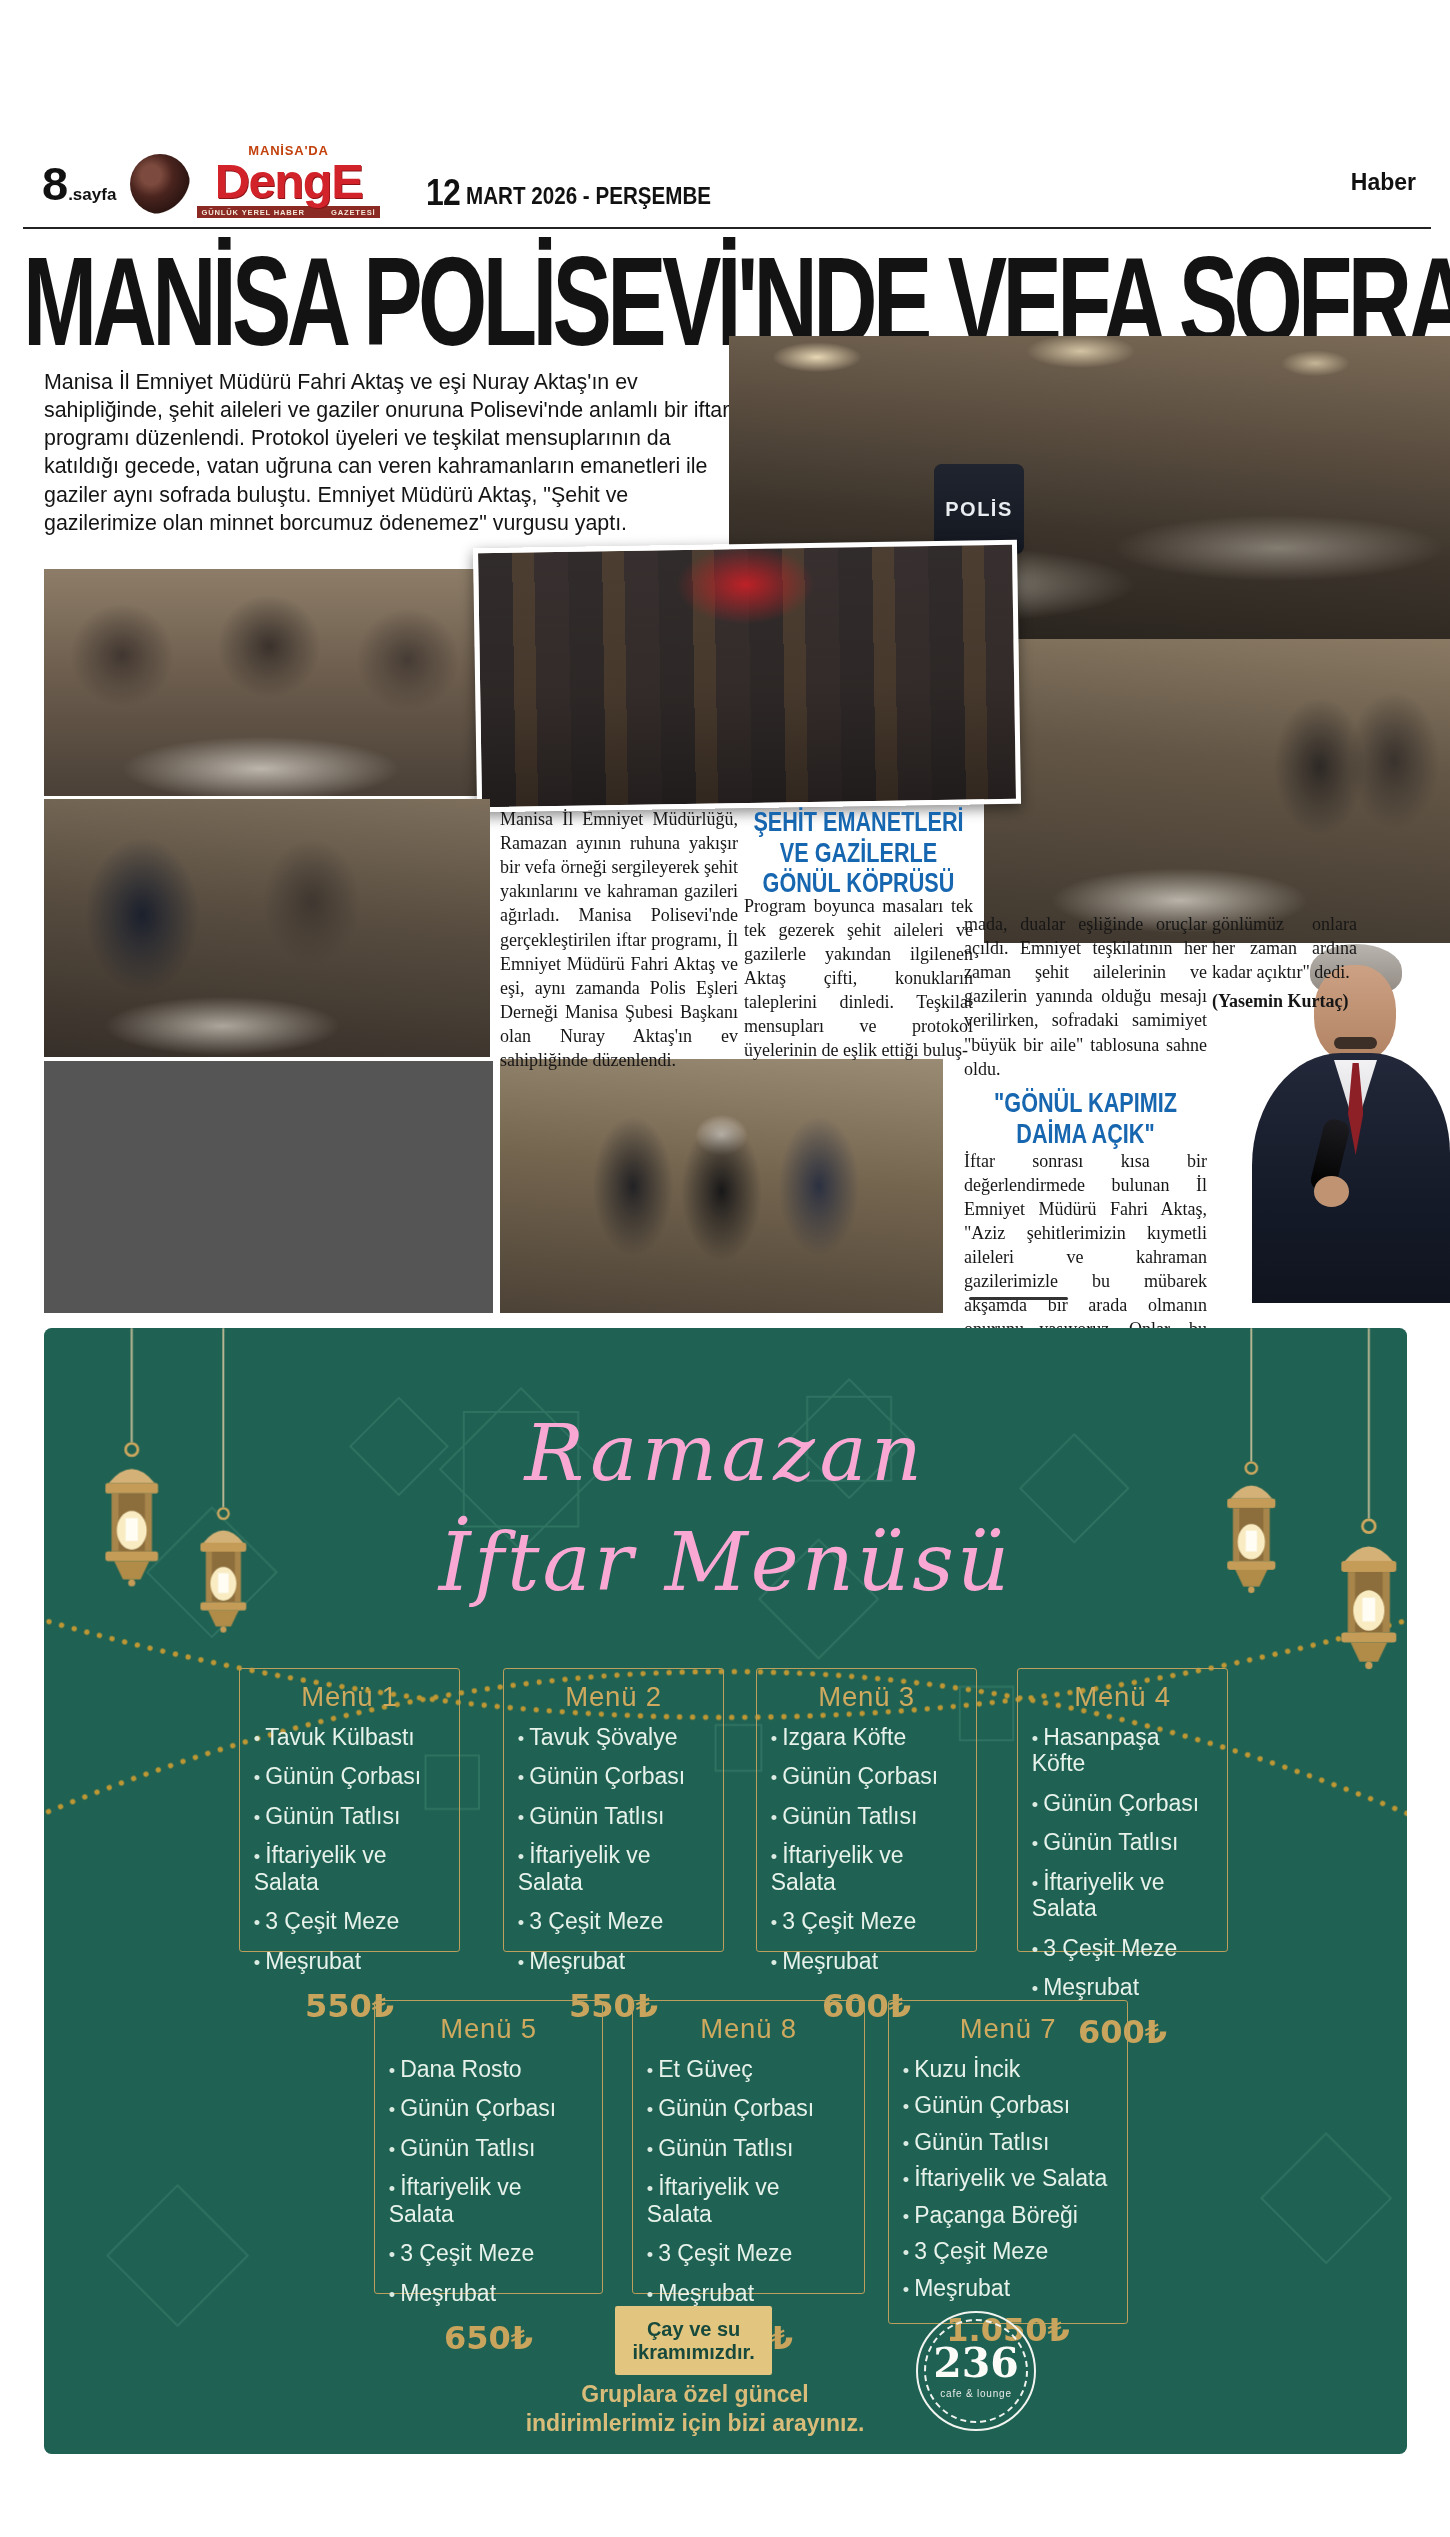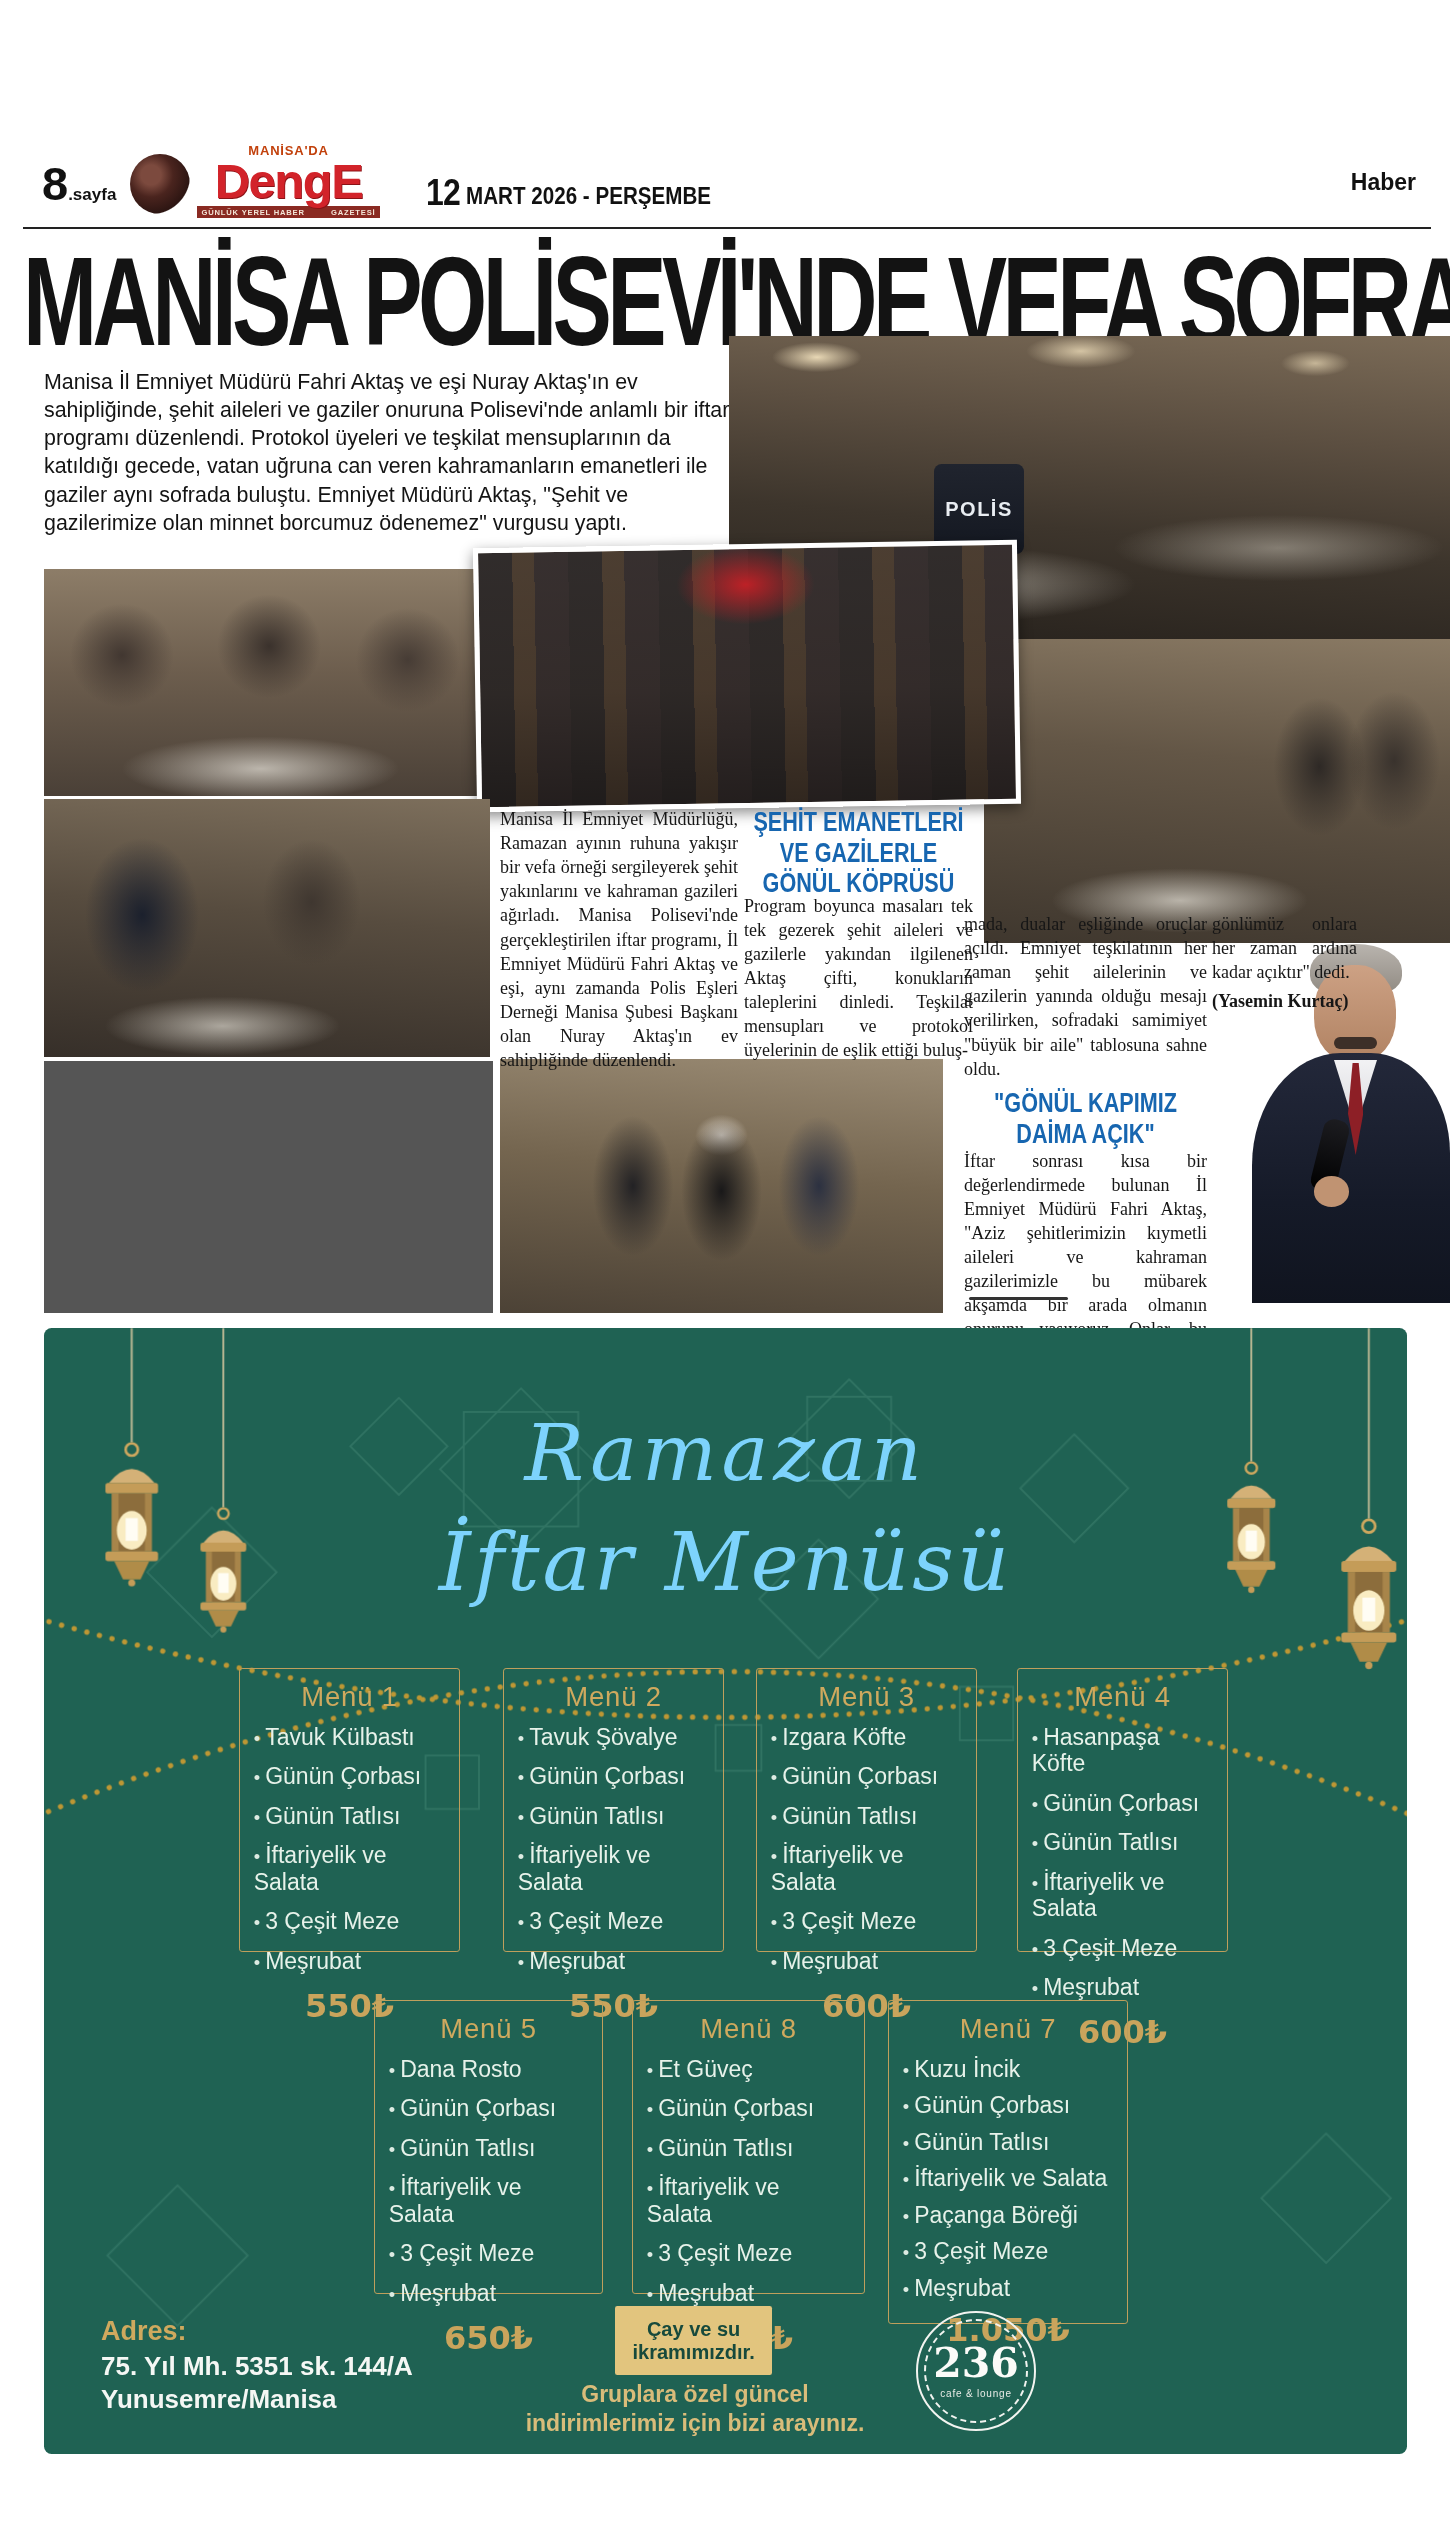--- a/index.html
+++ b/index.html
@@ -119,21 +119,21 @@
     font-weight:800;font-size:23px;line-height:1.08;margin-bottom:12.2px;}
   .subhead span{display:inline-block;transform:scale(0.94,1.22);transform-origin:center top;}
   .subhead2{margin-top:7.6px;margin-bottom:10.7px;}
   .byline{font-weight:700;margin-top:4.6px;text-align:left;}
   .end-rule{position:absolute;left:969px;top:1297px;width:99px;height:3.1px;background:#333;border-radius:1.5px;}
 
   
   .ad{position:absolute;left:44px;top:1328px;width:1363px;height:1126px;background:#1f6253;
     border-radius:7.6px;overflow:hidden;}
   .ad-decor{position:absolute;left:0;top:0;width:100%;height:100%;}
-  .ad-title{position:absolute;left:0;top:82px;width:100%;text-align:center;color:#7dd3fc;
+  .ad-title{position:absolute;left:0;top:82px;width:100%;text-align:center;color:#f9a8d4;
     font-family:"DejaVu Serif",serif;font-style:italic;z-index:2;}
   .ad-title .t1{font-size:79px;letter-spacing:4.6px;line-height:1.1;}
   .ad-title .t2{font-size:81px;letter-spacing:3.1px;line-height:1.1;margin-top:21px;}
 
   .menu-box{position:absolute;border:1.5px solid #bf9f5c;border-radius:3.1px;padding:12.2px 13.7px 10.7px 13.7px;
     display:flex;flex-direction:column;box-sizing:border-box;z-index:2;}
   .menu-title{text-align:center;color:#cfa95e;font-size:27.5px;margin-bottom:10.7px;letter-spacing:0.8px;}
   .menu-items{list-style:none;margin:0;padding:0;}
   .menu-items li{color:#e7f2ea;font-size:23px;margin:0 0 13px 0;line-height:1.15;}
   .menu-items li::before{content:"• ";color:#dcebe2;font-size:18.3px;}
@@ -381,25 +381,20 @@
         <li>Günün Çorbası</li>
         <li>Günün Tatlısı</li>
         <li>İftariyelik ve Salata</li>
         <li>Paçanga Böreği</li>
         <li>3 Çeşit Meze</li>
         <li>Meşrubat</li>
       </ul>
       <div class="menu-price">1.050₺</div>
     </div>
 
-    <div class="ad-address">
-      <div class="lbl">Adres:</div>
-      <div class="ln">75. Yıl Mh. 5351 sk. 144/A</div>
-      <div class="ln">Yunusemre/Manisa</div>
-    </div>
 
     <div class="note-box">Çay ve su ikramımızdır.</div>
     <div class="note-below">Gruplara özel güncel indirimlerimiz için bizi arayınız.</div>
 
     <div class="logo236">
       <div class="n">236</div>
       <div class="s">cafe &amp; lounge</div>
     </div>
 
 

